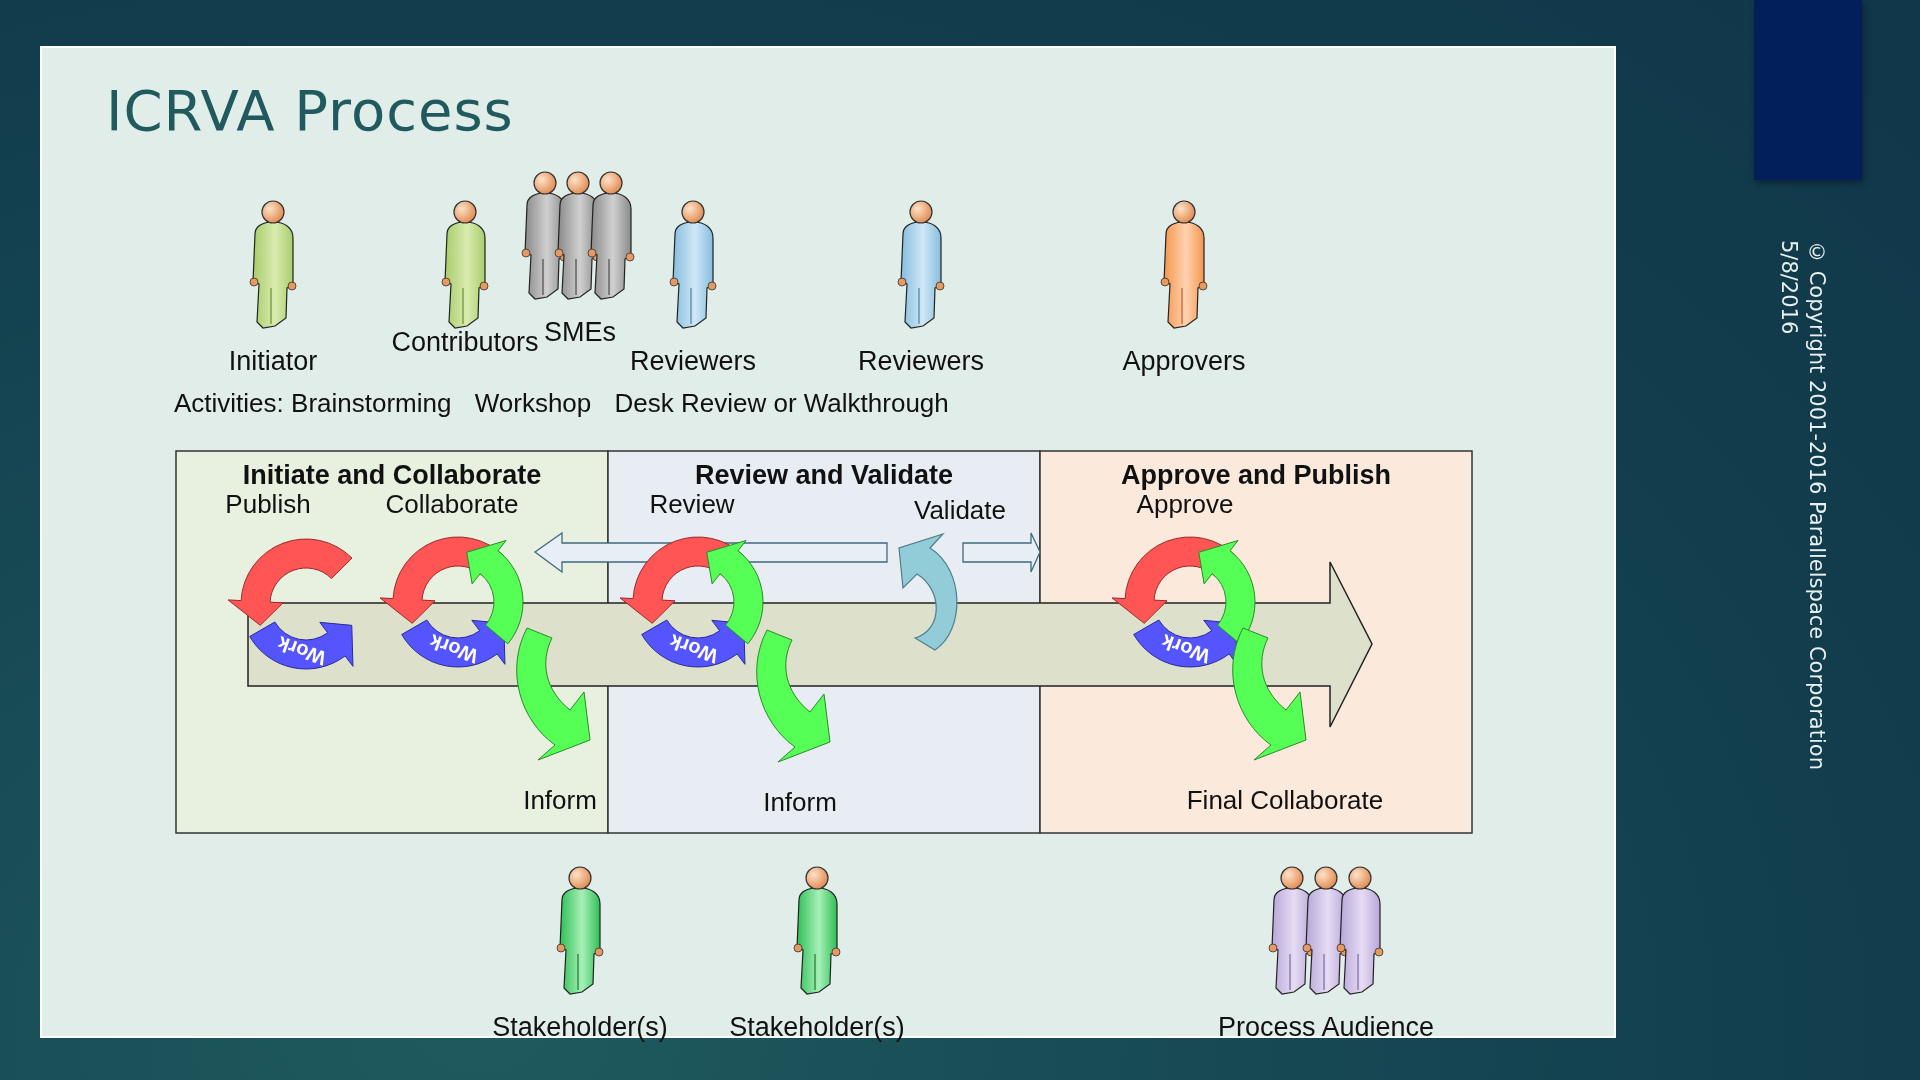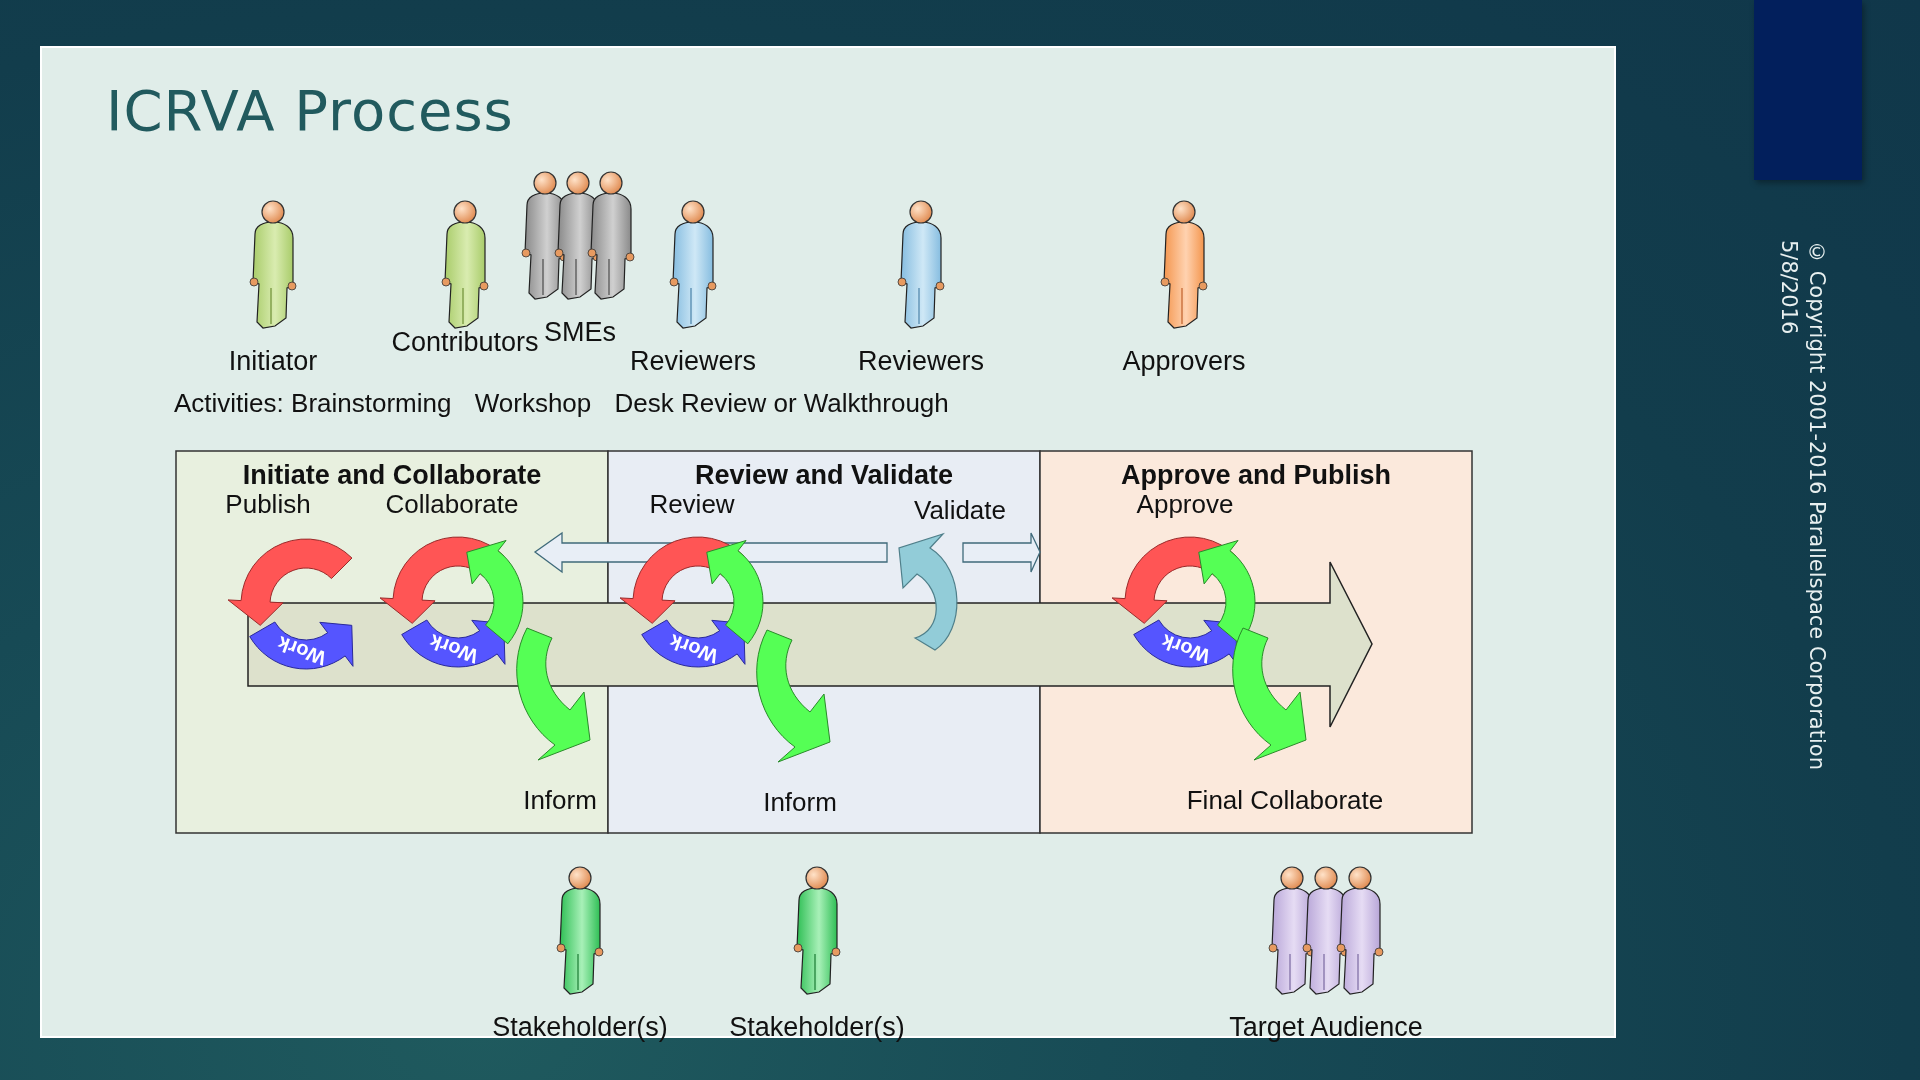--- a/index.html
+++ b/index.html
@@ -244,13 +244,13 @@
 <div class="lbl" style="left:692px; top:489px; font-size:26px;">Review</div>
 <div class="lbl" style="left:920px; top:495px; font-size:26px;margin-left:40px;">Validate</div>
 <div class="lbl" style="left:800px; top:787px; font-size:26px;">Inform</div>
 
 <div class="lbl bold" style="left:1256px; top:460px;">Approve and Publish</div>
 <div class="lbl" style="left:1185px; top:489px; font-size:26px;">Approve</div>
 <div class="lbl" style="left:1285px; top:785px; font-size:26px;">Final Collaborate</div>
 
 <div class="lbl" style="left:580px; top:1012px;">Stakeholder(s)</div>
 <div class="lbl" style="left:817px; top:1012px;">Stakeholder(s)</div>
-<div class="lbl" style="left:1326px; top:1012px;">Target Audience</div>
+<div class="lbl" style="left:1326px; top:1012px;">Process Audience</div>
 
 </body></html>

